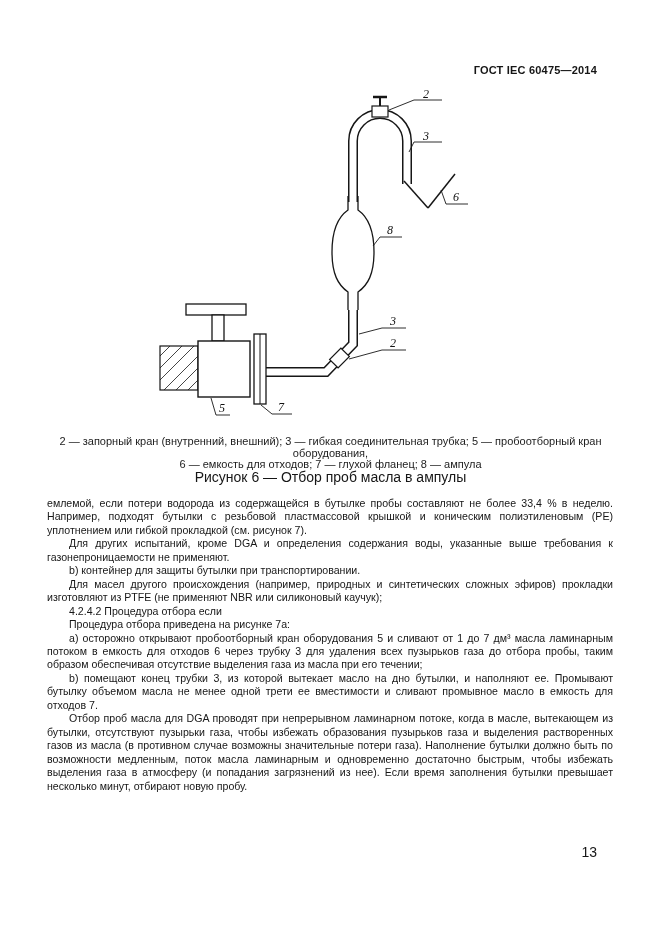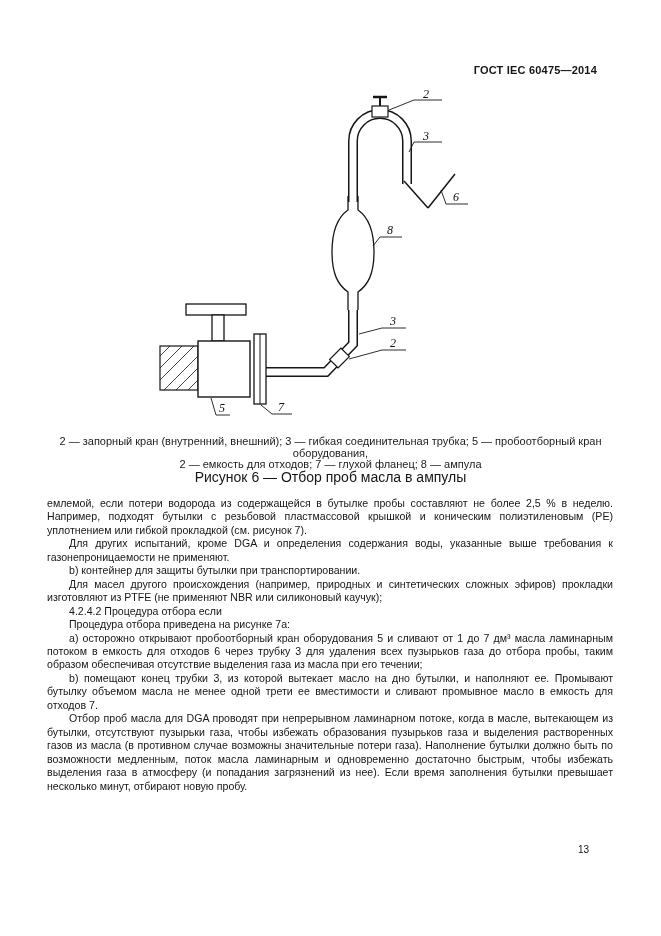--- a/index.html
+++ b/index.html
@@ -28,22 +28,22 @@
   }
 
   .body-text {
     position: absolute; top: 497px; left: 47px; width: 566px;
     font-size: 10.6px; line-height: 13.45px; text-align: justify;
   }
   .body-text p { margin: 0; text-indent: 22px; }
   .body-text p.no-indent { text-indent: 0; }
 
   .page-number {
-    position: absolute; top: 844px; right: 72px;
-    font-size: 10px;
+    position: absolute; top: 844px; right: 64px;
+    font-size: 14px;
   }
 
   .fig-label {
     font-family: "Liberation Serif", serif;
     font-style: italic;
     font-size: 12px;
     fill: #111;
   }
 </style>
 </head>
@@ -122,27 +122,27 @@
       <text class="fig-label" x="232" y="150" text-anchor="middle" stroke="none">8</text>
       <text class="fig-label" x="235" y="241" text-anchor="middle" stroke="none">3</text>
       <text class="fig-label" x="235" y="263" text-anchor="middle" stroke="none">2</text>
       <text class="fig-label" x="64" y="328" text-anchor="middle" stroke="none">5</text>
       <text class="fig-label" x="123" y="327" text-anchor="middle" stroke="none">7</text>
     </g>
   </svg>
 
   <div class="figure-caption">
     <div>2 — запорный кран (внутренний, внешний); 3 — гибкая соединительная трубка; 5 — пробоотборный кран оборудования,</div>
-    <div>2 — емкость для отходов; 7 — глухой фланец; 8 — ампула</div>
+    <div>6 — емкость для отходов; 7 — глухой фланец; 8 — ампула</div>
   </div>
 
   <div class="figure-title">Рисунок 6 — Отбор проб масла в ампулы</div>
 
   <div class="body-text">
-    <p class="no-indent">емлемой, если потери водорода из содержащейся в бутылке пробы составляют не более 2,5 % в неделю. Например, подходят бутылки с резьбовой пластмассовой крышкой и коническим полиэтиленовым (PE) уплотнением или гибкой прокладкой (см. рисунок 7).</p>
+    <p class="no-indent">емлемой, если потери водорода из содержащейся в бутылке пробы составляют не более 33,4 % в неделю. Например, подходят бутылки с резьбовой пластмассовой крышкой и коническим полиэтиленовым (PE) уплотнением или гибкой прокладкой (см. рисунок 7).</p>
     <p>Для других испытаний, кроме DGA и определения содержания воды, указанные выше требования к газонепроницаемости не применяют.</p>
     <p>b) контейнер для защиты бутылки при транспортировании.</p>
     <p>Для масел другого происхождения (например, природных и синтетических сложных эфиров) прокладки изготовляют из PTFE (не применяют NBR или силиконовый каучук);</p>
     <p>4.2.4.2 Процедура отбора если</p>
     <p>Процедура отбора приведена на рисунке 7а:</p>
     <p>a) осторожно открывают пробоотборный кран оборудования 5 и сливают от 1 до 7 дм³ масла ламинарным потоком в емкость для отходов 6 через трубку 3 для удаления всех пузырьков газа до отбора пробы, таким образом обеспечивая отсутствие выделения газа из масла при его течении;</p>
     <p>b) помещают конец трубки 3, из которой вытекает масло на дно бутылки, и наполняют ее. Промывают бутылку объемом масла не менее одной трети ее вместимости и сливают промывное масло в емкость для отходов 7.</p>
     <p>Отбор проб масла для DGA проводят при непрерывном ламинарном потоке, когда в масле, вытекающем из бутылки, отсутствуют пузырьки газа, чтобы избежать образования пузырьков газа и выделения растворенных газов из масла (в противном случае возможны значительные потери газа). Наполнение бутылки должно быть по возможности медленным, поток масла ламинарным и одновременно достаточно быстрым, чтобы избежать выделения газа в атмосферу (и попадания загрязнений из нее). Если время заполнения бутылки превышает несколько минут, отбирают новую пробу.</p>
   </div>
 

